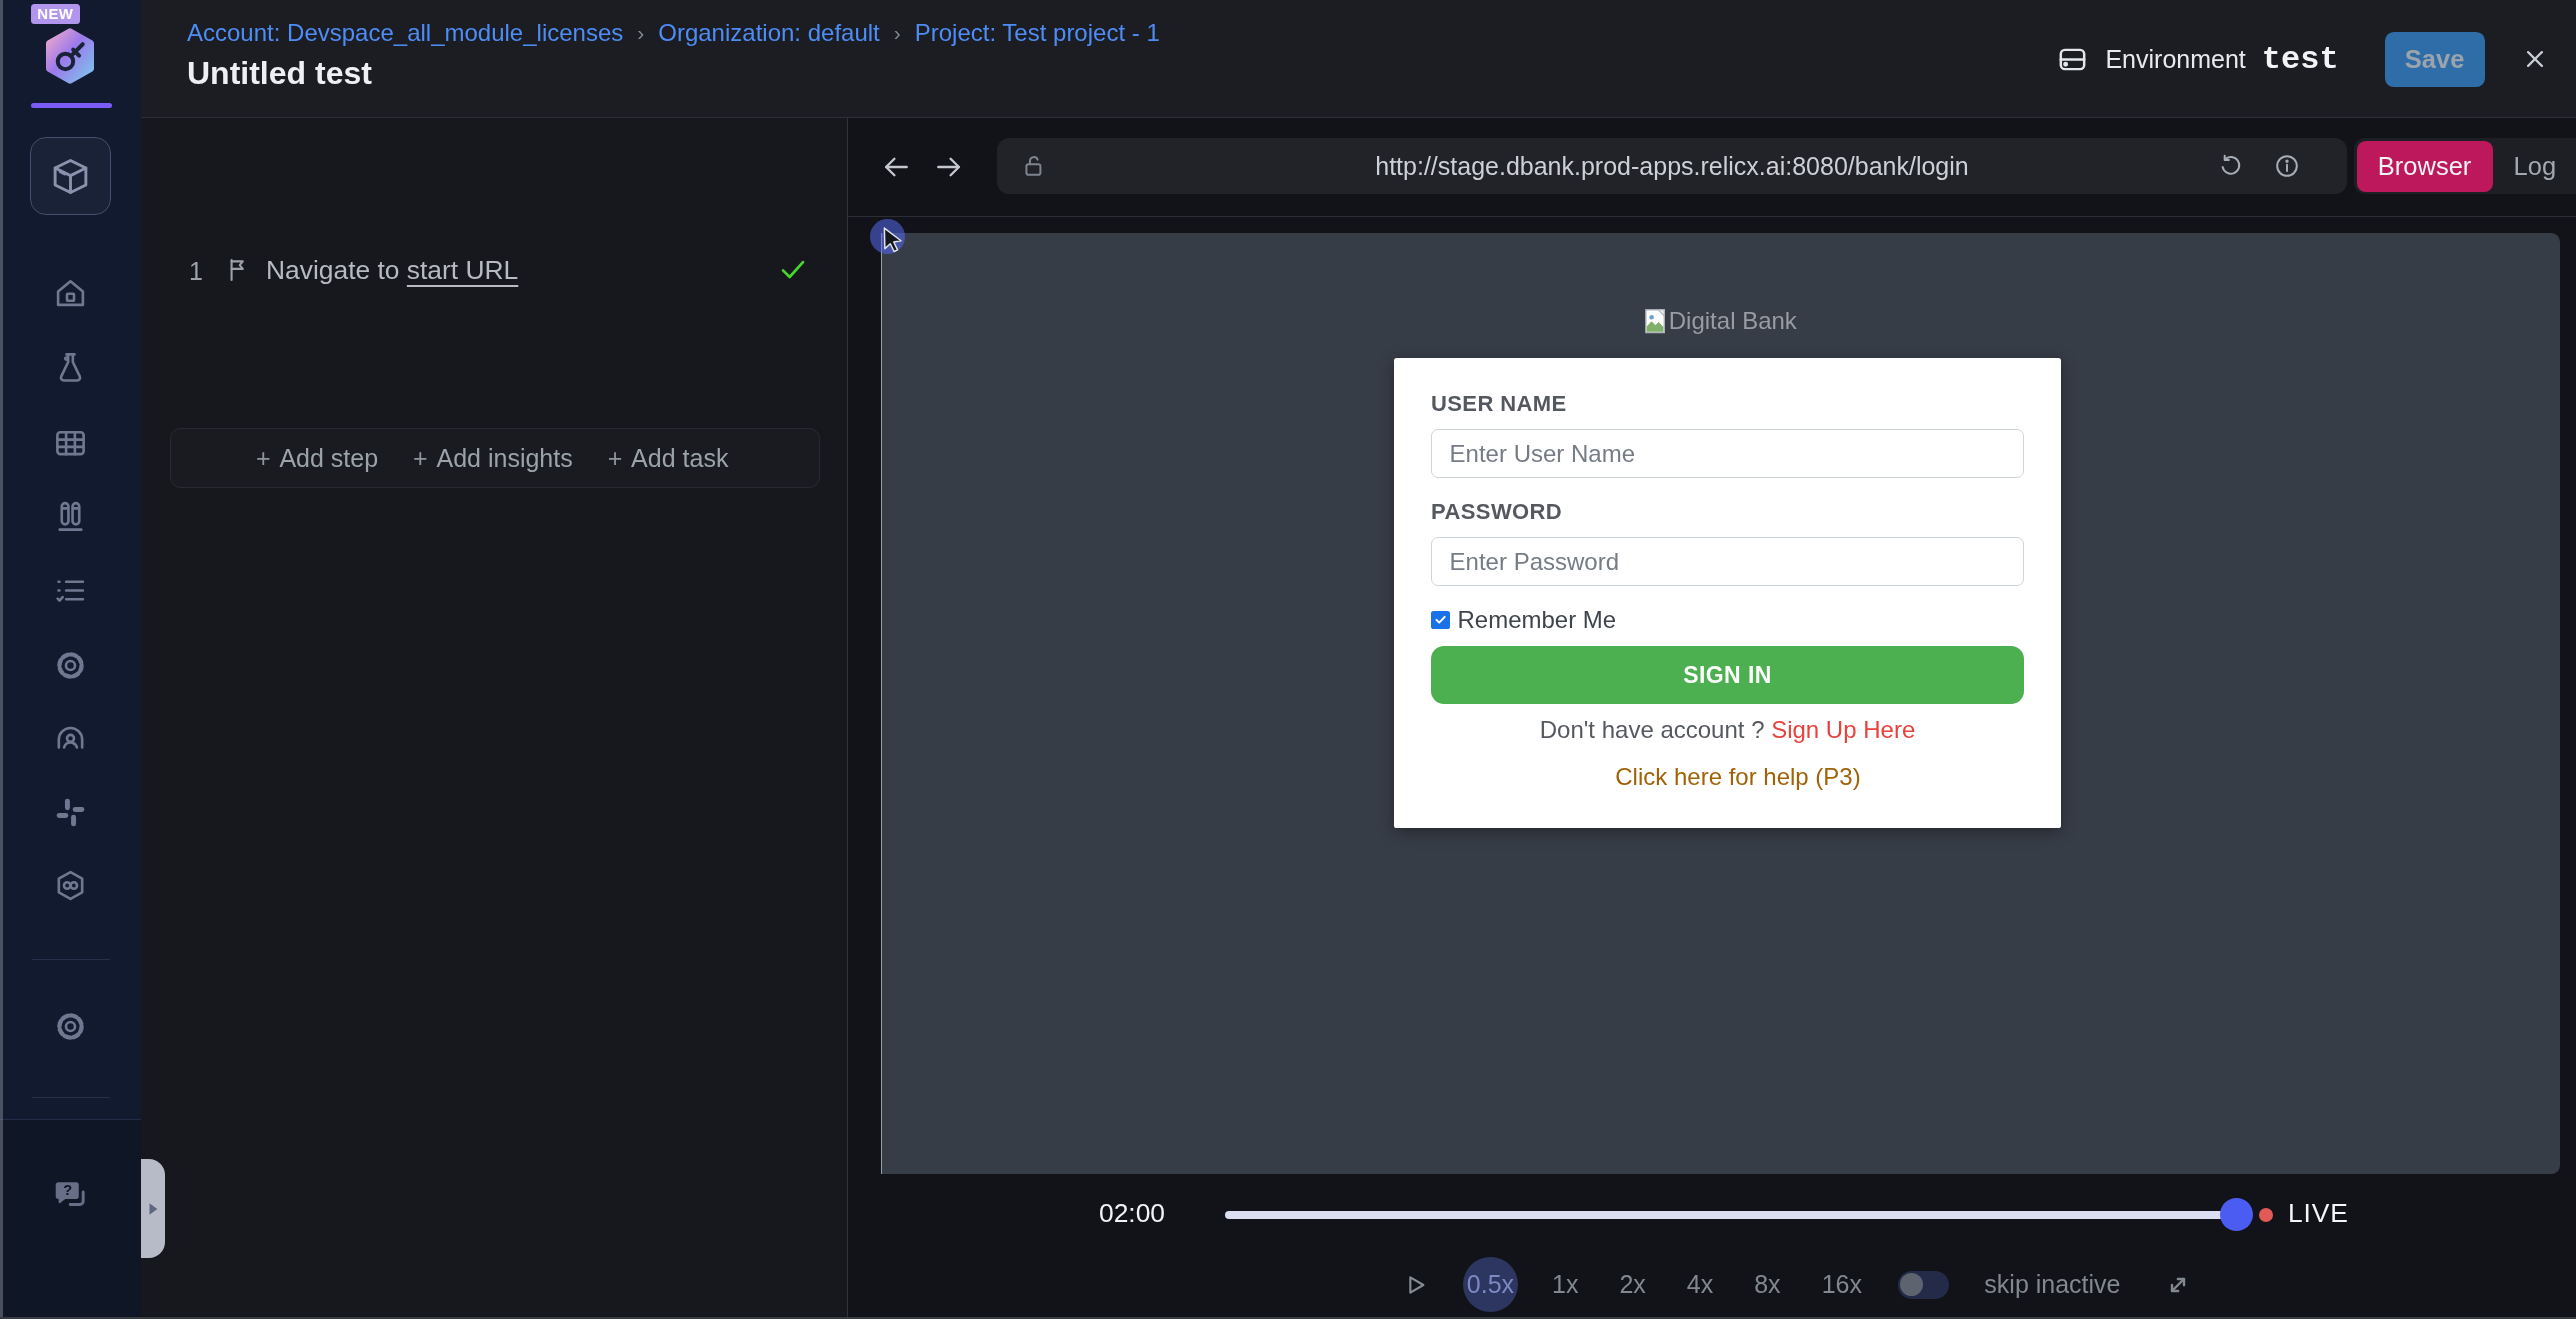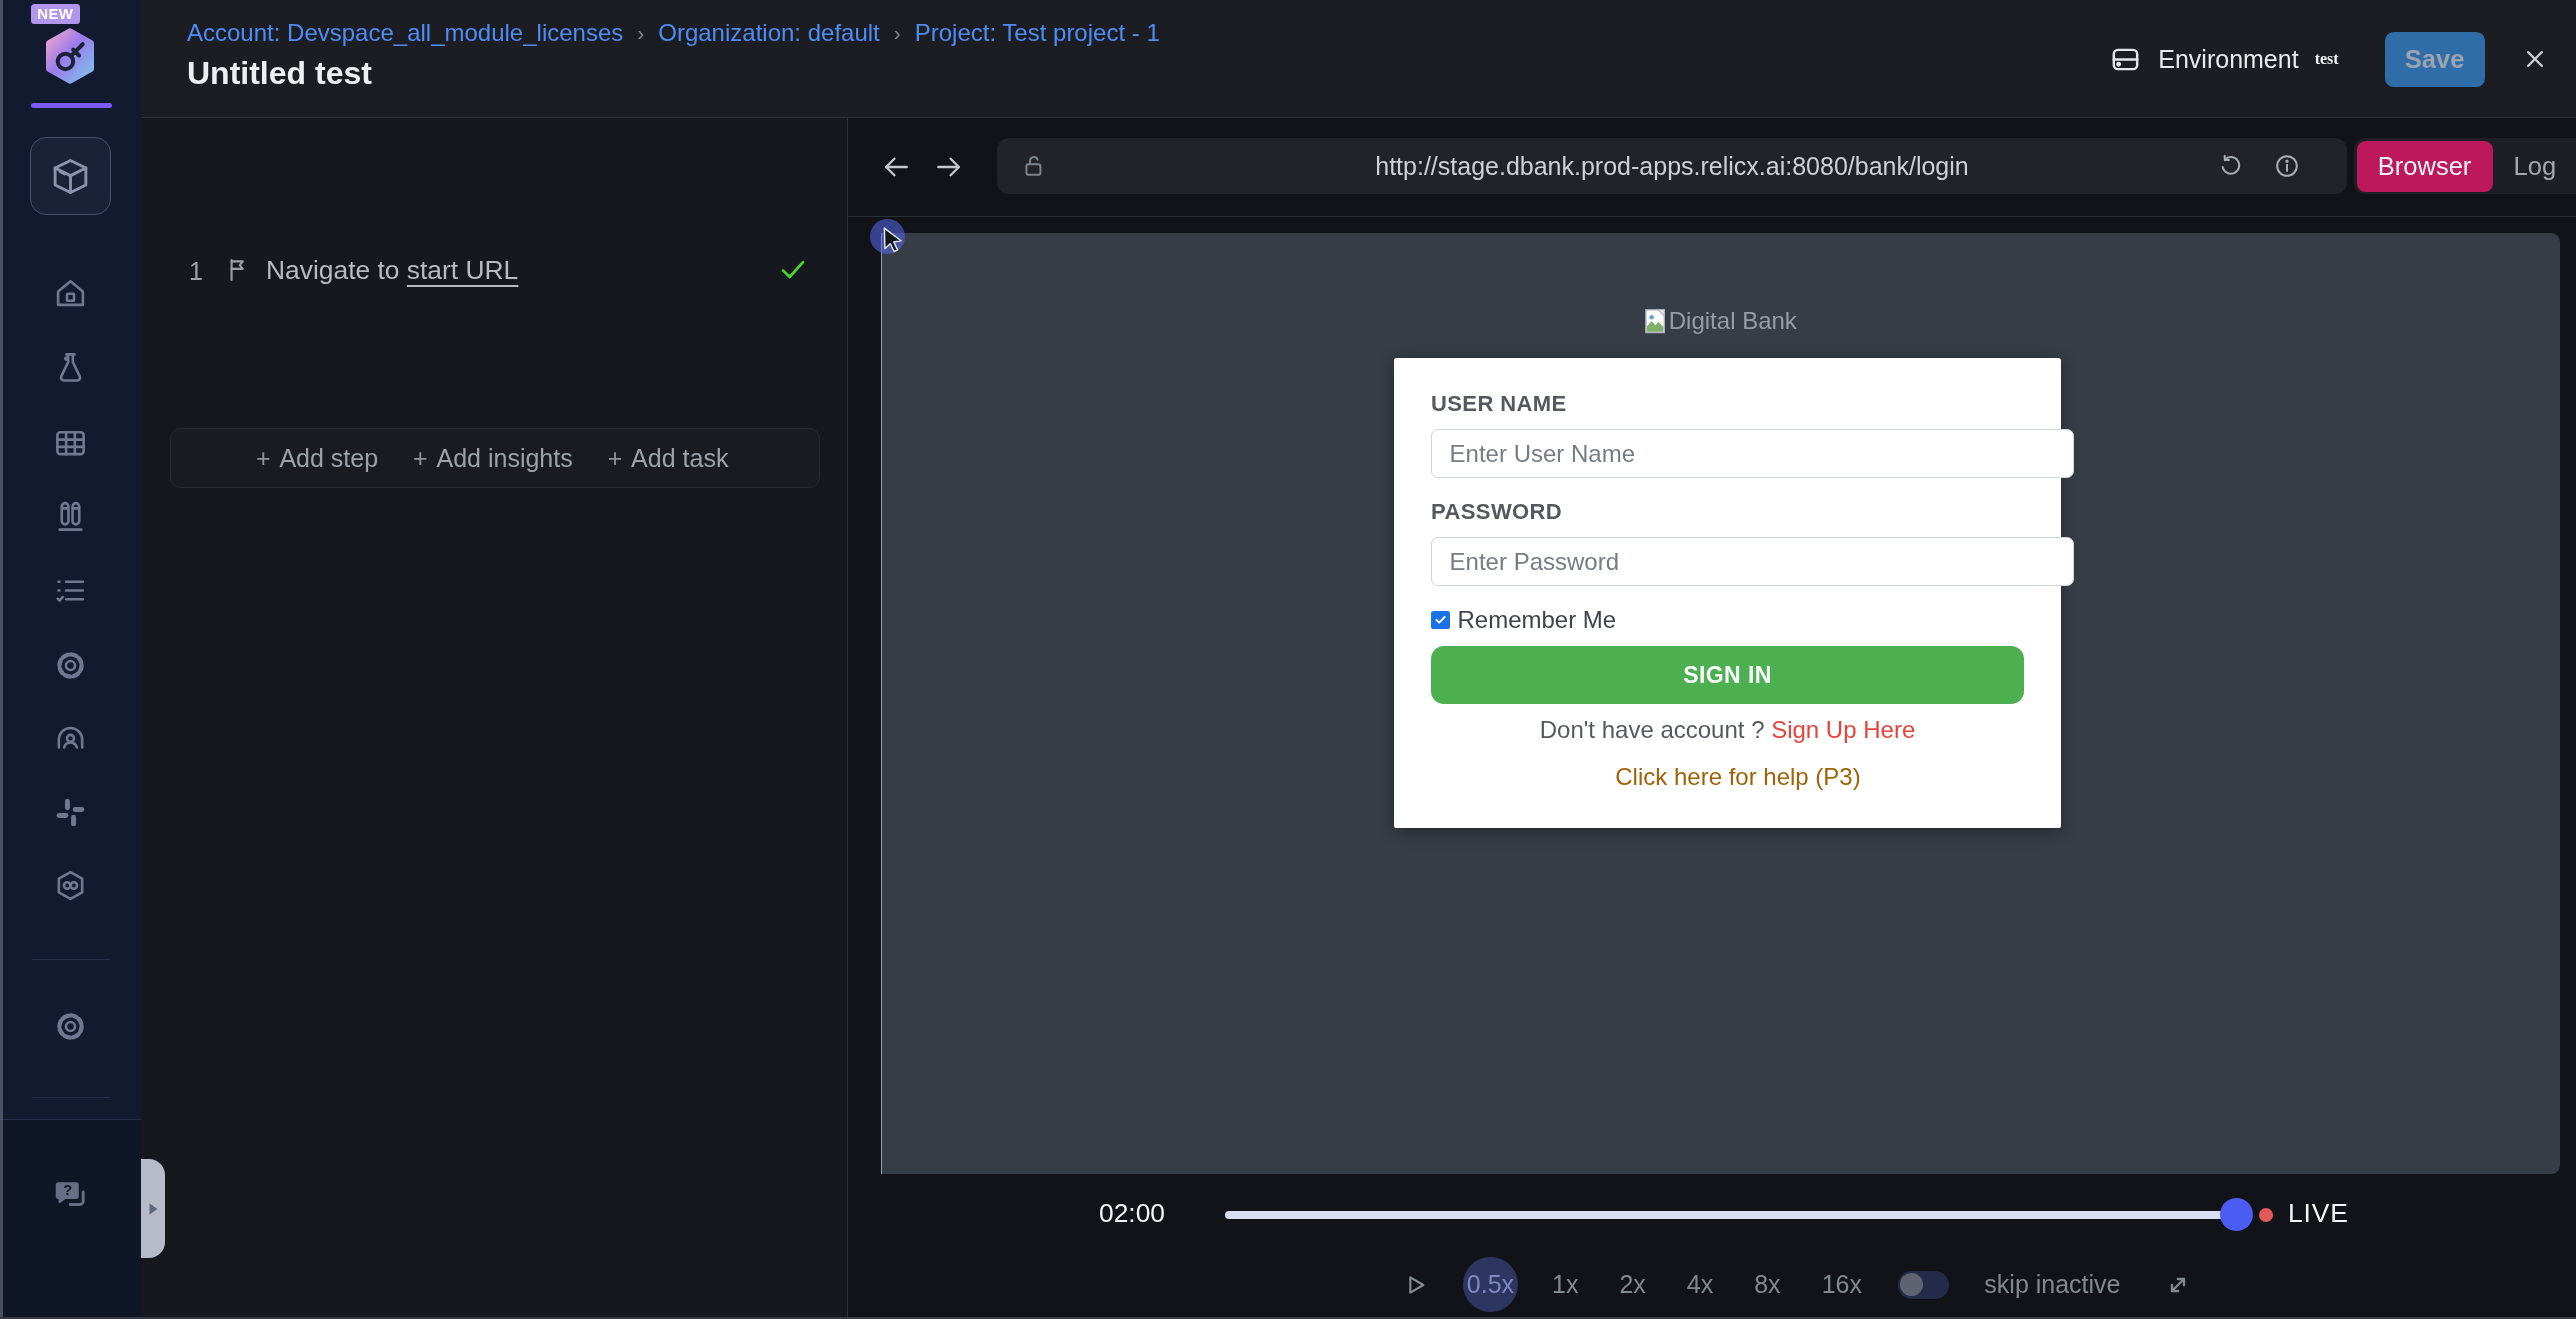--- a/index.html
+++ b/index.html
@@ -32,21 +32,21 @@
   .topbar { position:absolute; left:141px; top:0; width:2435px; height:118px; background:#1B1D23;
             border-bottom:0.9px solid #2D3037; z-index:20; }
   .breadcrumb { position:absolute; left:46px; top:19.4px; font-size:24px; color:#4E8DF5;
                 display:flex; gap:14px; align-items:center; white-space:nowrap; }
   .crumb { color:#4E8DF5; }
   .crumb-sep { color:#848A93; font-size:21px; }
   .page-title { position:absolute; left:46px; top:55px; font-size:32px; font-weight:600; color:#EDEFF2; }
   .topbar-right { position:absolute; right:26.4px; top:0; height:118px; display:flex; align-items:center; }
   .env-icon { color:#E3E6EA; margin-right:16px; }
   .env-label { font-size:25px; color:#E8EAED; margin-right:16px; }
-  .env-value { font-size:16px; font-weight:bold; color:#F2F3F5; font-family:Liberation Serif, serif; margin-right:46px; }
+  .env-value { font-size:32px; font-weight:bold; color:#F2F3F5; font-family:Liberation Mono, monospace; margin-right:46px; }
   .save-btn { width:100px; height:55px; border-radius:8.8px; background:#2E6DA8; color:#9BA3AC;
               font-size:25.5px; font-weight:600; border:none; display:flex; align-items:center;
               justify-content:center; margin-right:35px; font-family:inherit; }
   .close-btn { color:#C9CDD2; }
 
   
   .steps-panel { position:absolute; left:141px; top:118px; width:707px; height:1202px; background:#17181D;
                  border-right:0.9px solid #303338; z-index:10; }
   .steps-tabs { height:99px; border-bottom:0.9px solid #2B2E34; display:flex; align-items:center;
                 padding-left:32px; gap:49px; font-size:25.5px; }
@@ -94,21 +94,21 @@
   .cursor-wrap { position:absolute; left:-12.3px; top:-14px; width:49px; height:49px; }
   .cursor-halo { position:absolute; left:0; top:0; width:35px; height:35px; border-radius:50%;
                  background:rgba(86,106,240,.55); }
   .cursor-arrow { position:absolute; left:8px; top:6.2px; }
 
   .bank-logo-row { position:absolute; left:0; top:74px; width:100%; display:flex; justify-content:center;
                    align-items:center; gap:2.6px; color:#989CA3; font-size:24px; }
   .card { position:absolute; left:512px; top:125px; width:667px; height:470px; background:#fff;
           border-radius:2.6px; box-shadow:0 3.5px 16px rgba(0,0,0,.35); }
   .f-label { position:absolute; left:37px; font-size:22px; font-weight:bold; color:#55595F; letter-spacing:0.4px; }
-  .f-input { position:absolute; left:37px; width:643px; height:49px; border:1.8px solid #CED4DB; border-radius:7px;
+  .f-input { position:absolute; left:37px; width:593px; height:49px; border:1.8px solid #CED4DB; border-radius:7px;
              font-size:24px; color:#3F444A; padding-left:17.6px; background:#fff; font-family:inherit; outline:none; }
   .f-input::placeholder { color:#757C85; opacity:1; }
   .remember { position:absolute; left:37px; top:248px; display:flex; align-items:center; gap:8px;
               font-size:24px; color:#3F444A; }
   .cbx { width:18.5px; height:18.5px; border-radius:2.6px; background:#1B72E8; display:flex; align-items:center;
          justify-content:center; }
   .signin { position:absolute; left:37px; top:288px; width:593px; height:58px; background:#4CAF50;
             border:none; border-radius:13px; color:#FCFDFC; font-size:23px; font-weight:600;
             letter-spacing:0.4px; display:flex; align-items:center; justify-content:center; font-family:inherit; }
   .signup { position:absolute; left:0; top:358px; width:100%; text-align:center; font-size:24px; color:#55595F; }

